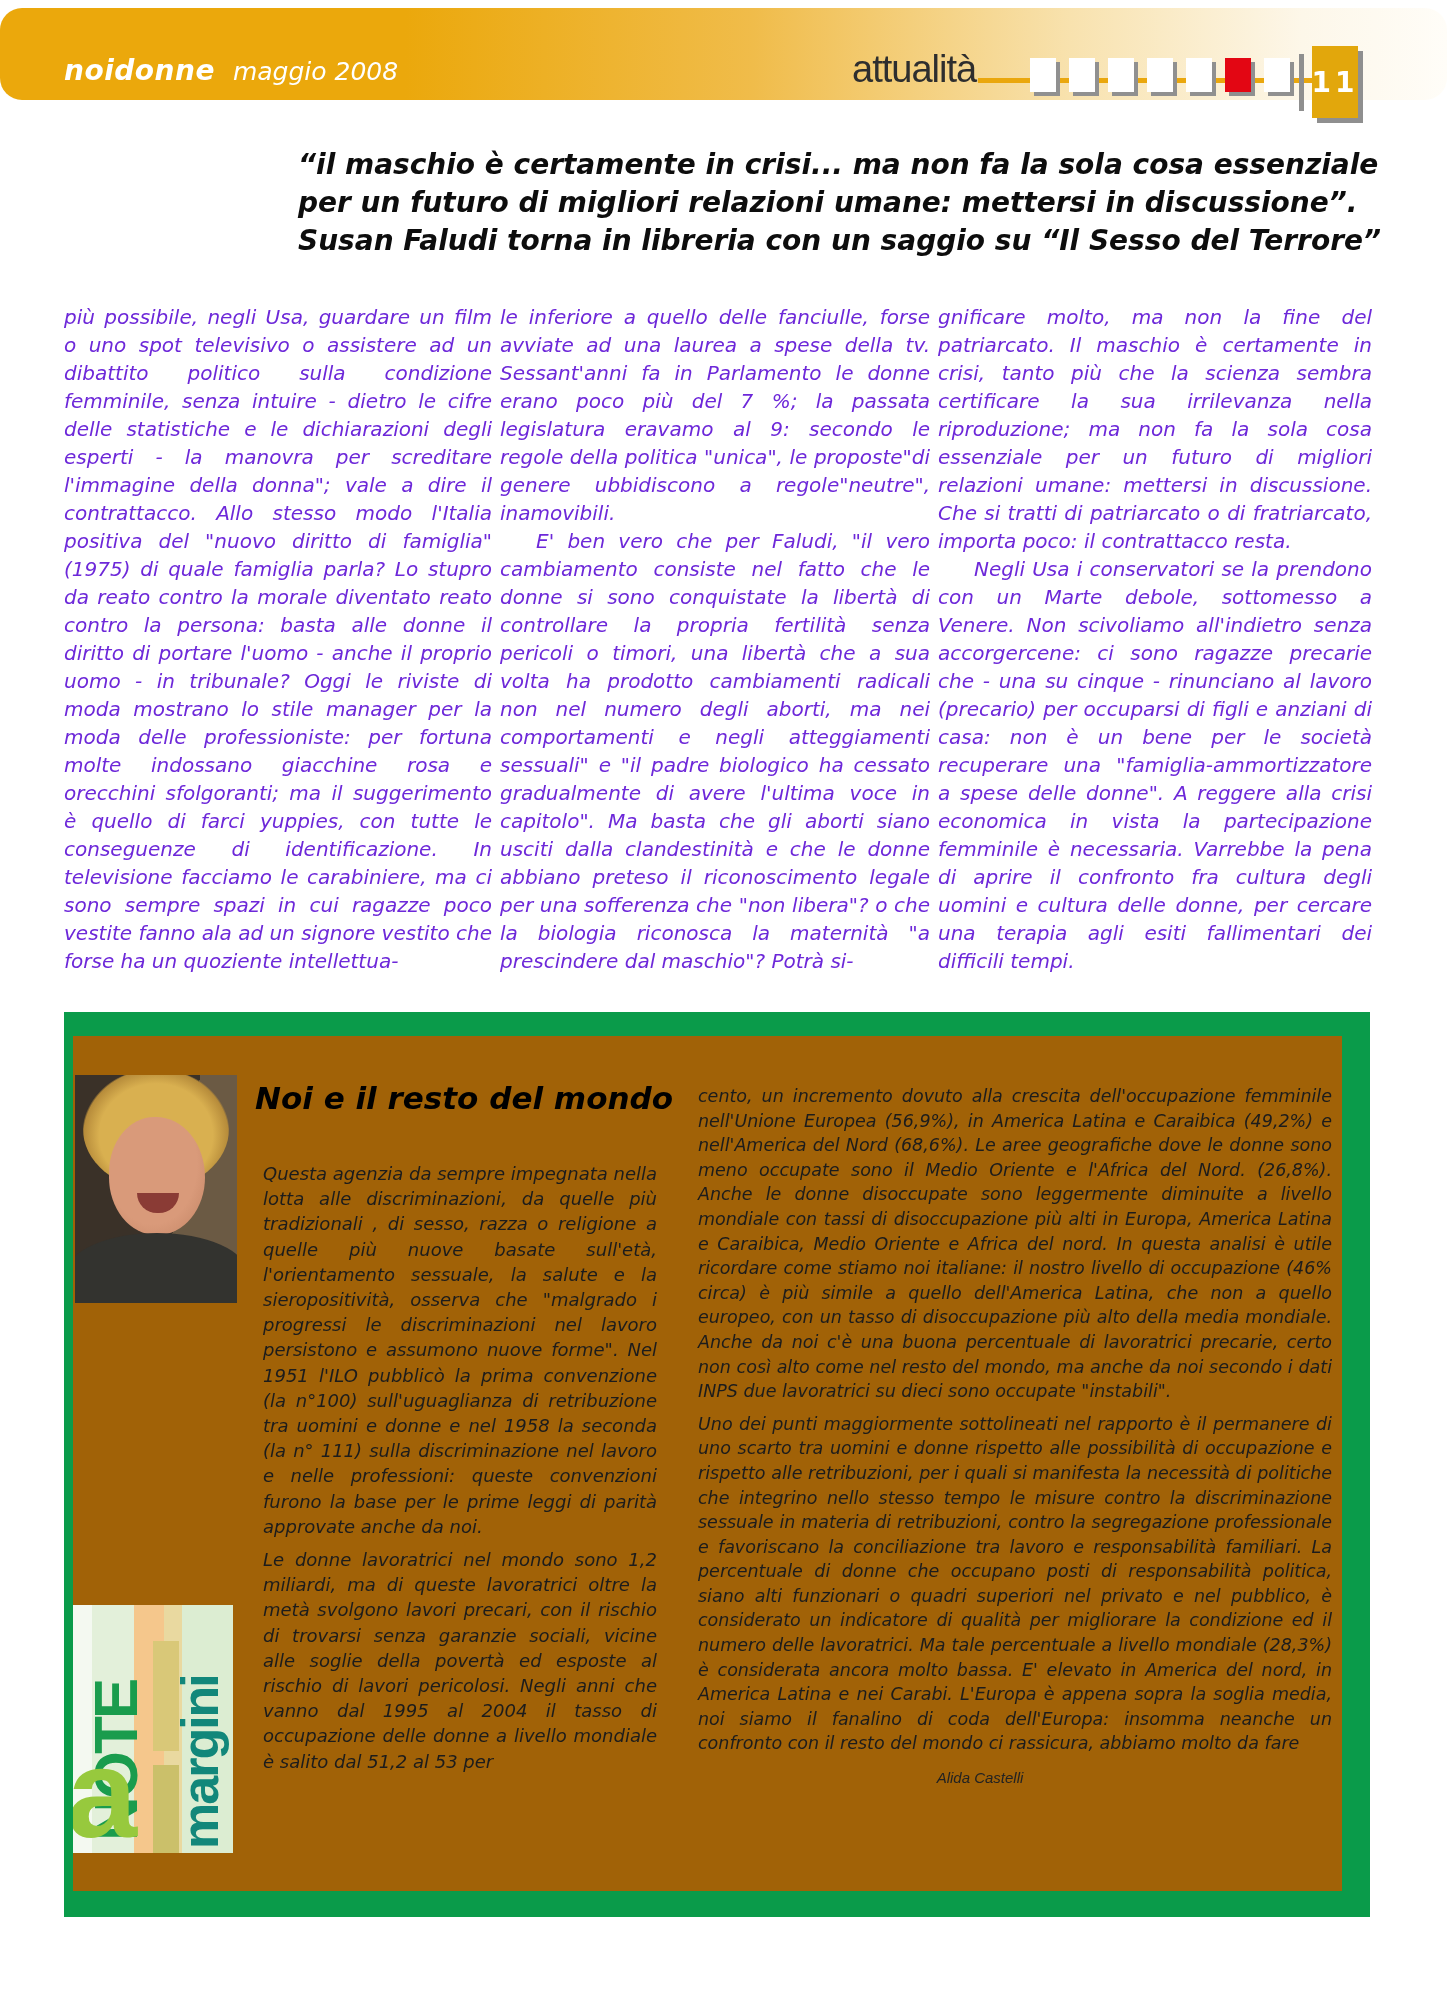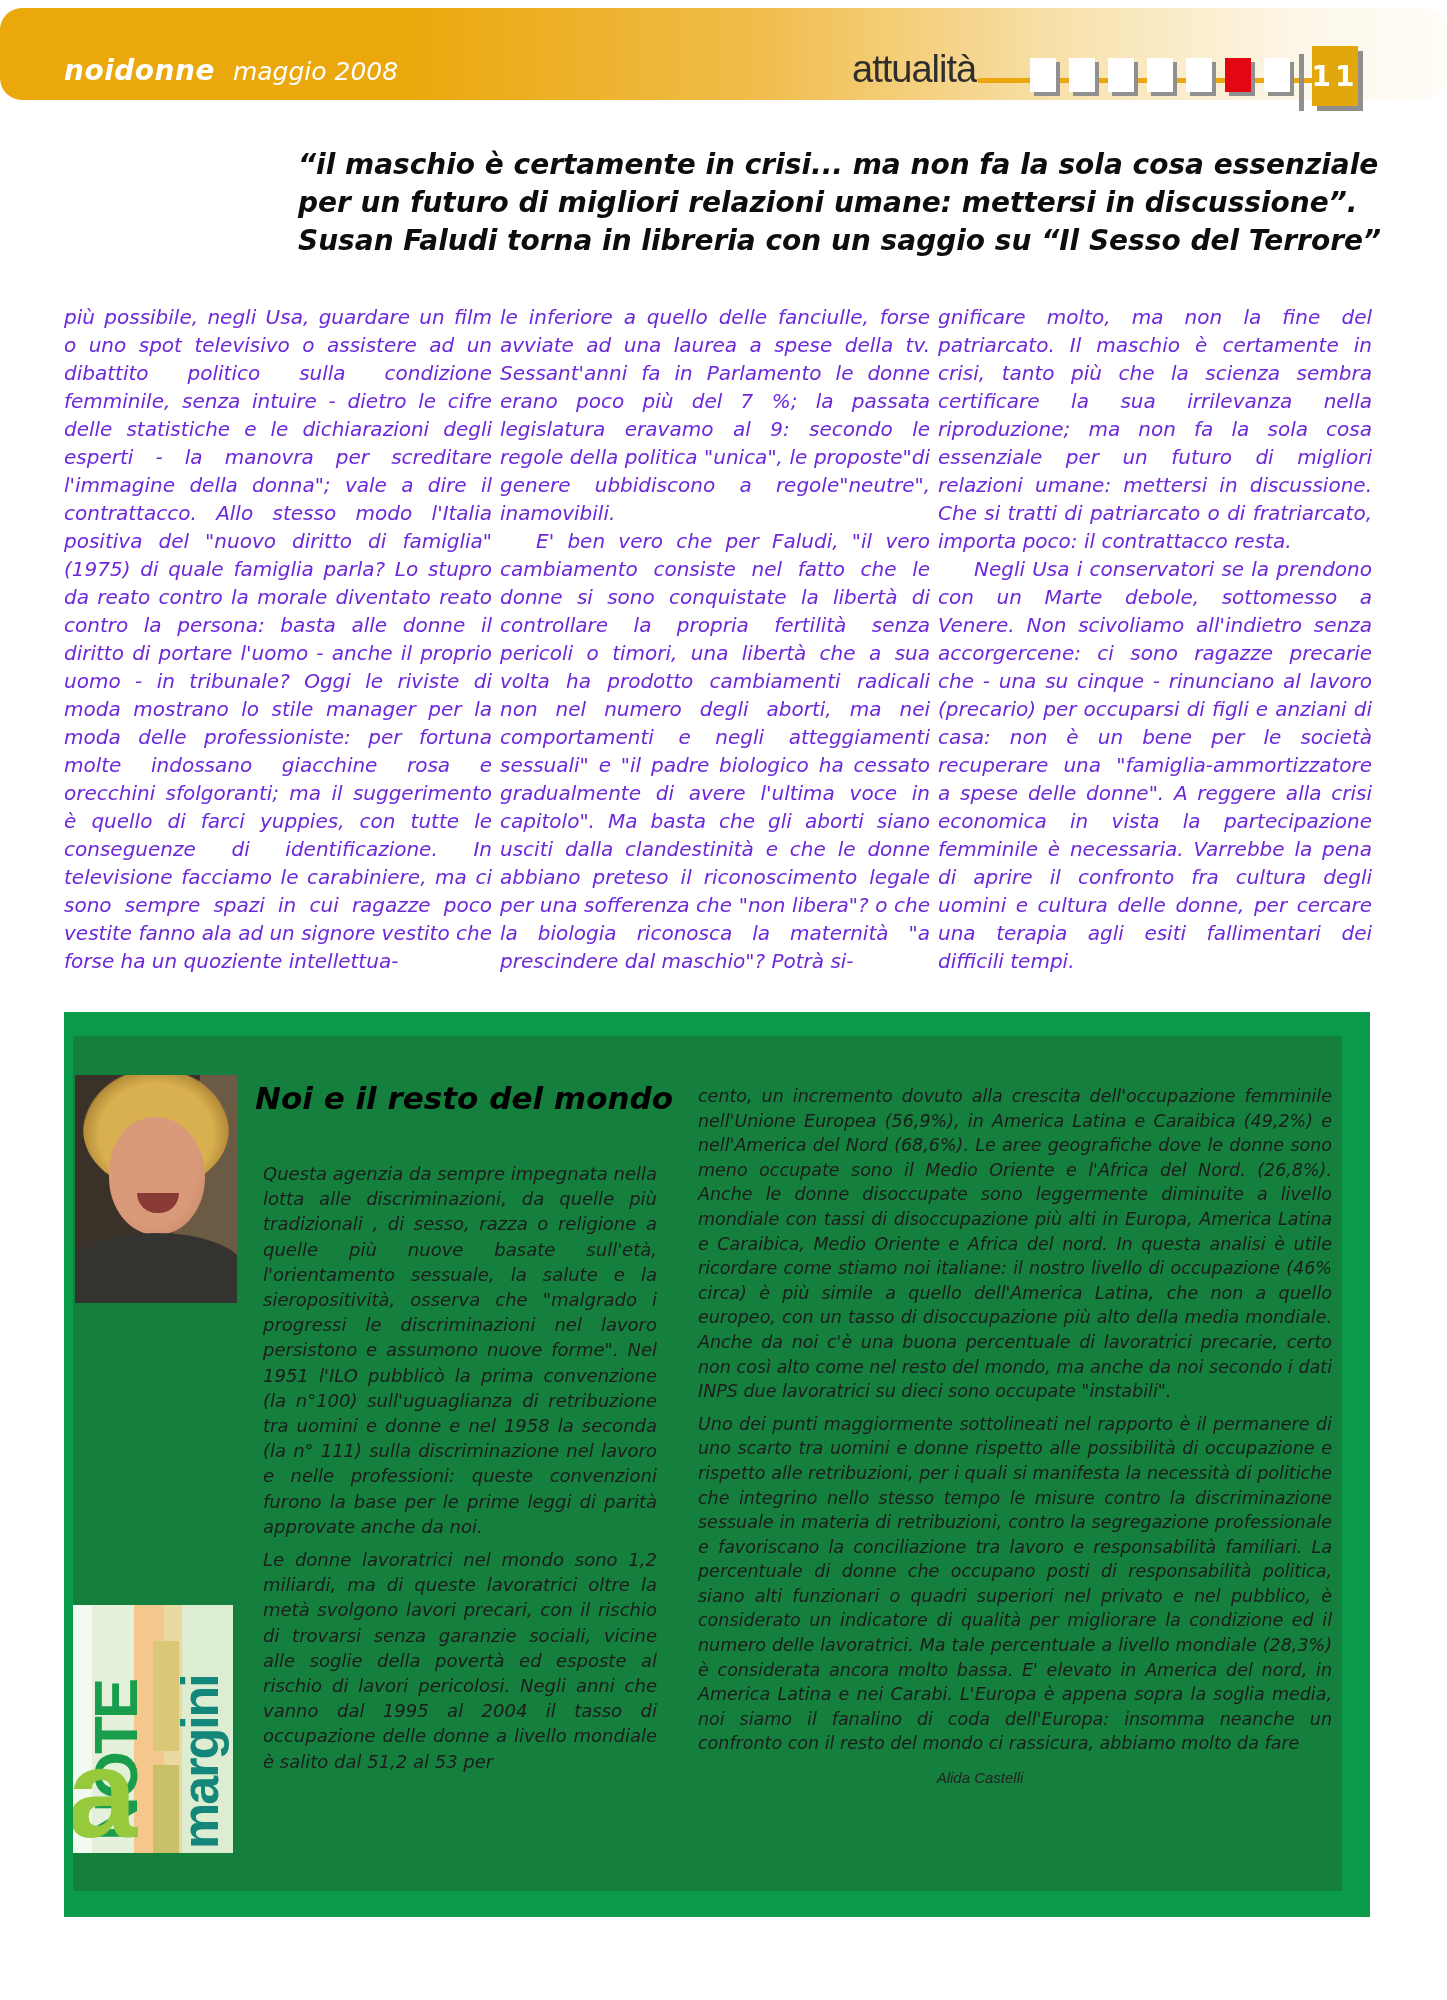--- a/index.html
+++ b/index.html
@@ -12,40 +12,40 @@
   .brand{position:absolute;left:64px;top:46px;color:#ffffff;font-style:italic;white-space:nowrap;}
   .brand .mag{font-weight:bold;font-size:28px;letter-spacing:0.5px;}
   .brand .issue{font-size:25px;margin-left:18px;}
   .section-title{position:absolute;left:852px;top:40px;font-size:38px;color:#2e2e2e;
     font-family:"Liberation Sans", sans-serif;letter-spacing:-1px;}
   .header-rule{position:absolute;left:978px;top:70px;width:362px;height:5px;background:#eaa70d;z-index:0;}
   .ind-box{position:absolute;top:50px;width:26px;height:34px;background:#ffffff;
     box-shadow:4px 4px 0 #909090;z-index:1;}
   .ind-box.active{background:#e30613;}
   .header-divider{position:absolute;left:1299px;top:46px;width:5px;height:57px;background:#8f8f8f;z-index:1;}
-  .page-badge{position:absolute;left:1312px;top:38px;width:46px;height:60px;background:#e2a70c;
+  .page-badge{position:absolute;left:1312px;top:38px;width:46px;height:72px;background:#e2a70c;
     box-shadow:5px 5px 0 #8f8f8f;color:#ffffff;font-weight:bold;font-size:28px;letter-spacing:4px;
     display:flex;align-items:center;justify-content:center;z-index:1;}
 
   
   .headline{position:absolute;left:298px;top:146px;width:1090px;color:#0d0d0d;
     font-style:italic;font-weight:bold;font-size:28px;line-height:38px;}
   .headline div{white-space:nowrap;}
 
   
   .col{position:absolute;top:303px;color:#6d28d9;font-style:italic;font-size:20px;line-height:28px;}
   .col p{margin:0;text-align:justify;}
   .col p.indent{text-indent:36px;}
   .col1{left:64px;width:428px;}
   .col2{left:500px;width:430px;}
   .col3{left:938px;width:434px;}
 
   
   .note-box{position:absolute;left:64px;top:1012px;width:1306px;height:905px;box-sizing:border-box;
-    border:solid #0a9b4a;border-width:24px 28px 26px 9px;background:#15803d;}
+    border:solid #0a9b4a;border-width:24px 28px 26px 9px;background:#a16207;}
   .note-inner{position:relative;width:100%;height:100%;}
 
   .portrait{position:absolute;left:2px;top:39px;width:162px;height:228px;overflow:hidden;
     background:linear-gradient(100deg,#3a3128 0 62%,#6b5a44 62% 100%);}
   .portrait .hair{position:absolute;left:8px;top:-6px;width:146px;height:120px;border-radius:50%;
     background:radial-gradient(ellipse at 50% 55%,#d9b050 0 55%,#b68b3a 70%,rgba(0,0,0,0) 72%);}
   .portrait .face{position:absolute;left:34px;top:42px;width:96px;height:118px;border-radius:48% 52% 50% 50%;
     background:radial-gradient(ellipse at 45% 40%,#d99a7a 0 60%,#c08262 100%);}
   .portrait .smile{position:absolute;left:62px;top:118px;width:42px;height:20px;border-radius:0 0 40px 40px;
     background:#8a3b35;}

